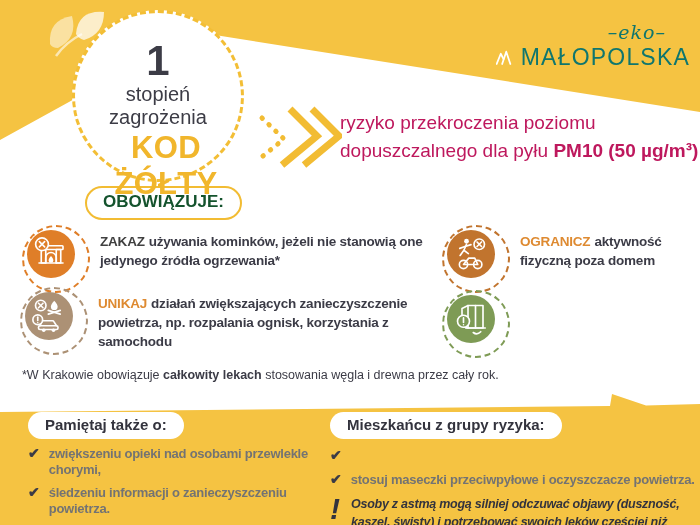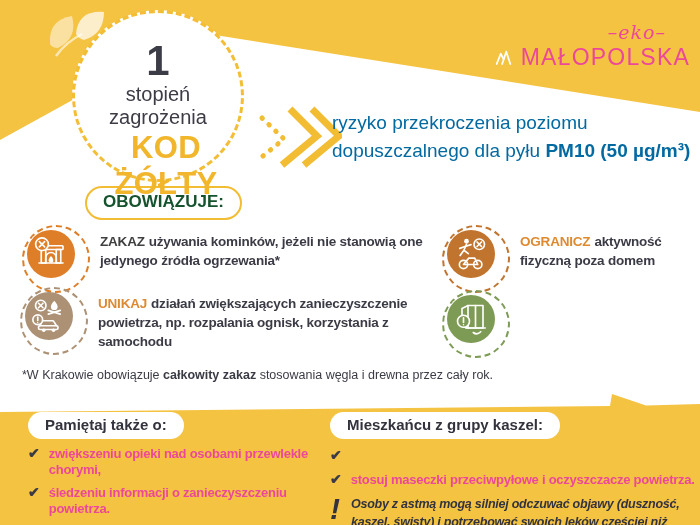--- a/index.html
+++ b/index.html
@@ -5,36 +5,36 @@
   html,body{margin:0;padding:0;background:#e9e9e9;}
   .canvas{position:relative;width:700px;height:525px;background:#ffffff;overflow:hidden;
           font-family:"Liberation Sans",sans-serif;}
   .abs{position:absolute;}
 
   
   .fill-yellow{fill:#F5C342;}
   svg.block{display:block;}
 
   
-  .logo{left:496px;top:22px;width:194px;text-align:right;color:#ec4899;}
+  .logo{left:496px;top:22px;width:194px;text-align:right;color:#0f766e;}
   .logo-eko{font-family:"DejaVu Serif",serif;font-style:italic;font-size:19px;line-height:20px;
             padding-right:24px;letter-spacing:1px;}
   .logo-row{display:flex;align-items:center;justify-content:flex-end;gap:7px;margin-top:2px;}
   .logo-name{font-size:23px;letter-spacing:1.2px;font-weight:400;}
 
   
   .level-circle{left:72px;top:10px;width:166px;height:166px;border:3px dashed #F3BE35;
                 border-radius:50%;background:#ffffff;display:flex;flex-direction:column;
                 align-items:center;text-align:center;z-index:2;}
   .level-number{font-size:42px;font-weight:700;color:#3C3C46;line-height:44px;margin-top:26px;}
   .level-line{font-size:20px;line-height:23px;color:#3C3C46;}
   .level-code{left:76px;top:130px;width:180px;text-align:center;font-size:31px;font-weight:700;
               color:#F1B62C;z-index:3;letter-spacing:0.3px;}
 
-  .risk-text{left:332px;top:109px;font-size:19px;line-height:28px;color:#0369a1;z-index:2;}
+  .risk-text{left:340px;top:109px;font-size:19px;line-height:28px;color:#be185d;z-index:2;}
   .risk-bold{font-weight:700;text-align:right;}
 
   .obow-pill{left:85px;top:186px;background:#fff;border:2.5px solid #F2BC33;border-radius:17px;
              padding:4px 16px 6px;font-size:17px;font-weight:700;color:#14532d;z-index:2;}
 
   
   .item{position:absolute;display:flex;gap:10px;}
   .icon-outer{width:58px;height:58px;flex:0 0 58px;border:2px dashed #999;border-radius:50%;
               padding:3px;box-sizing:content-box;}
   .icon-inner{width:48px;height:48px;border-radius:50%;display:flex;align-items:center;
@@ -46,21 +46,21 @@
 
   .footnote{left:22px;top:368px;font-size:12.5px;color:#3B3B46;}
   .fn-bold{font-weight:700;}
 
   
   .bcol{position:absolute;z-index:2;}
   .pill{display:inline-block;background:#ffffff;border-radius:15px;padding:4px 17px 6px;
         font-size:15px;font-weight:700;color:#33333D;}
   .check-row{display:flex;gap:9px;margin-top:6px;align-items:flex-start;}
   .check-glyph{font-size:14px;font-weight:700;color:#3B3B46;line-height:16px;}
-  .check-text{font-size:13px;font-weight:700;letter-spacing:-0.25px;color:#ec4899;
+  .check-text{font-size:13px;font-weight:700;letter-spacing:-0.25px;color:#737373;
               line-height:16px;margin-top:1px;}
   .warn-row{display:flex;gap:11px;margin-top:8px;align-items:flex-start;}
   .warn-glyph{font-size:30px;font-weight:900;font-style:italic;line-height:26px;color:#33333D;}
   .warn-text{font-size:13px;font-weight:700;font-style:italic;line-height:17.5px;
              letter-spacing:-0.25px;color:#33333D;}
   .bcol-right .warn-text{font-size:12.5px;}
   .bcol-right .check-row{margin-top:8px;}
 </style>
 </head>
 <body>
@@ -194,42 +194,42 @@
           <path d="M27,42 q5,4 10,-1"></path>
           <circle cx="14" cy="27" r="8" fill="currentColor"></circle>
           <line x1="14" y1="22.5" x2="14" y2="28.5"></line>
           <circle cx="14" cy="31.6" r="1" fill="#ffffff" stroke="none"></circle>
         </svg>
       </div>
     </div>
   </div>
 
   <div class="abs footnote">
-    <span>*W Krakowie obowiązuje </span><span class="fn-bold">całkowity zakaz</span><span> stosowania węgla i drewna przez cały rok.</span>
+    <span>*W Krakowie obowiązuje </span><span class="fn-bold">całkowity lekach</span><span> stosowania węgla i drewna przez cały rok.</span>
   </div>
 
   <svg class="abs block" style="left:0;top:392px" width="700" height="133">
     <path class="fill-yellow" d="M0,20 L610,14 L612,2 L646,13.5 L700,12 L700,133 L0,133 Z"></path>
   </svg>
 
   <div class="bcol" style="left:28px;top:412px;width:300px">
     <div class="pill">Pamiętaj także o:</div>
     <div class="check-row">
       <span class="check-glyph">✔</span>
       <span class="check-text">zwiększeniu opieki nad osobami przewlekle chorymi,</span>
     </div>
     <div class="check-row">
       <span class="check-glyph">✔</span>
       <span class="check-text">śledzeniu informacji o zanieczyszczeniu powietrza.</span>
     </div>
     
   </div>
 
   <div class="bcol bcol-right" style="left:330px;top:412px;width:366px">
-    <div class="pill">Mieszkańcu z grupy kaszel:</div>
+    <div class="pill">Mieszkańcu z grupy ryzyka:</div>
     <div class="check-row">
       <span class="check-glyph">✔</span>
     </div>
     <div class="check-row">
       <span class="check-glyph">✔</span>
       <span class="check-text">stosuj maseczki przeciwpyłowe i oczyszczacze powietrza.</span>
     </div>
     <div class="warn-row">
       <span class="warn-glyph">!</span>
       <span class="warn-text" style="width:345px">Osoby z astmą mogą silniej odczuwać objawy (duszność, kaszel, świsty) i potrzebować swoich leków częściej niż normalnie.</span>

